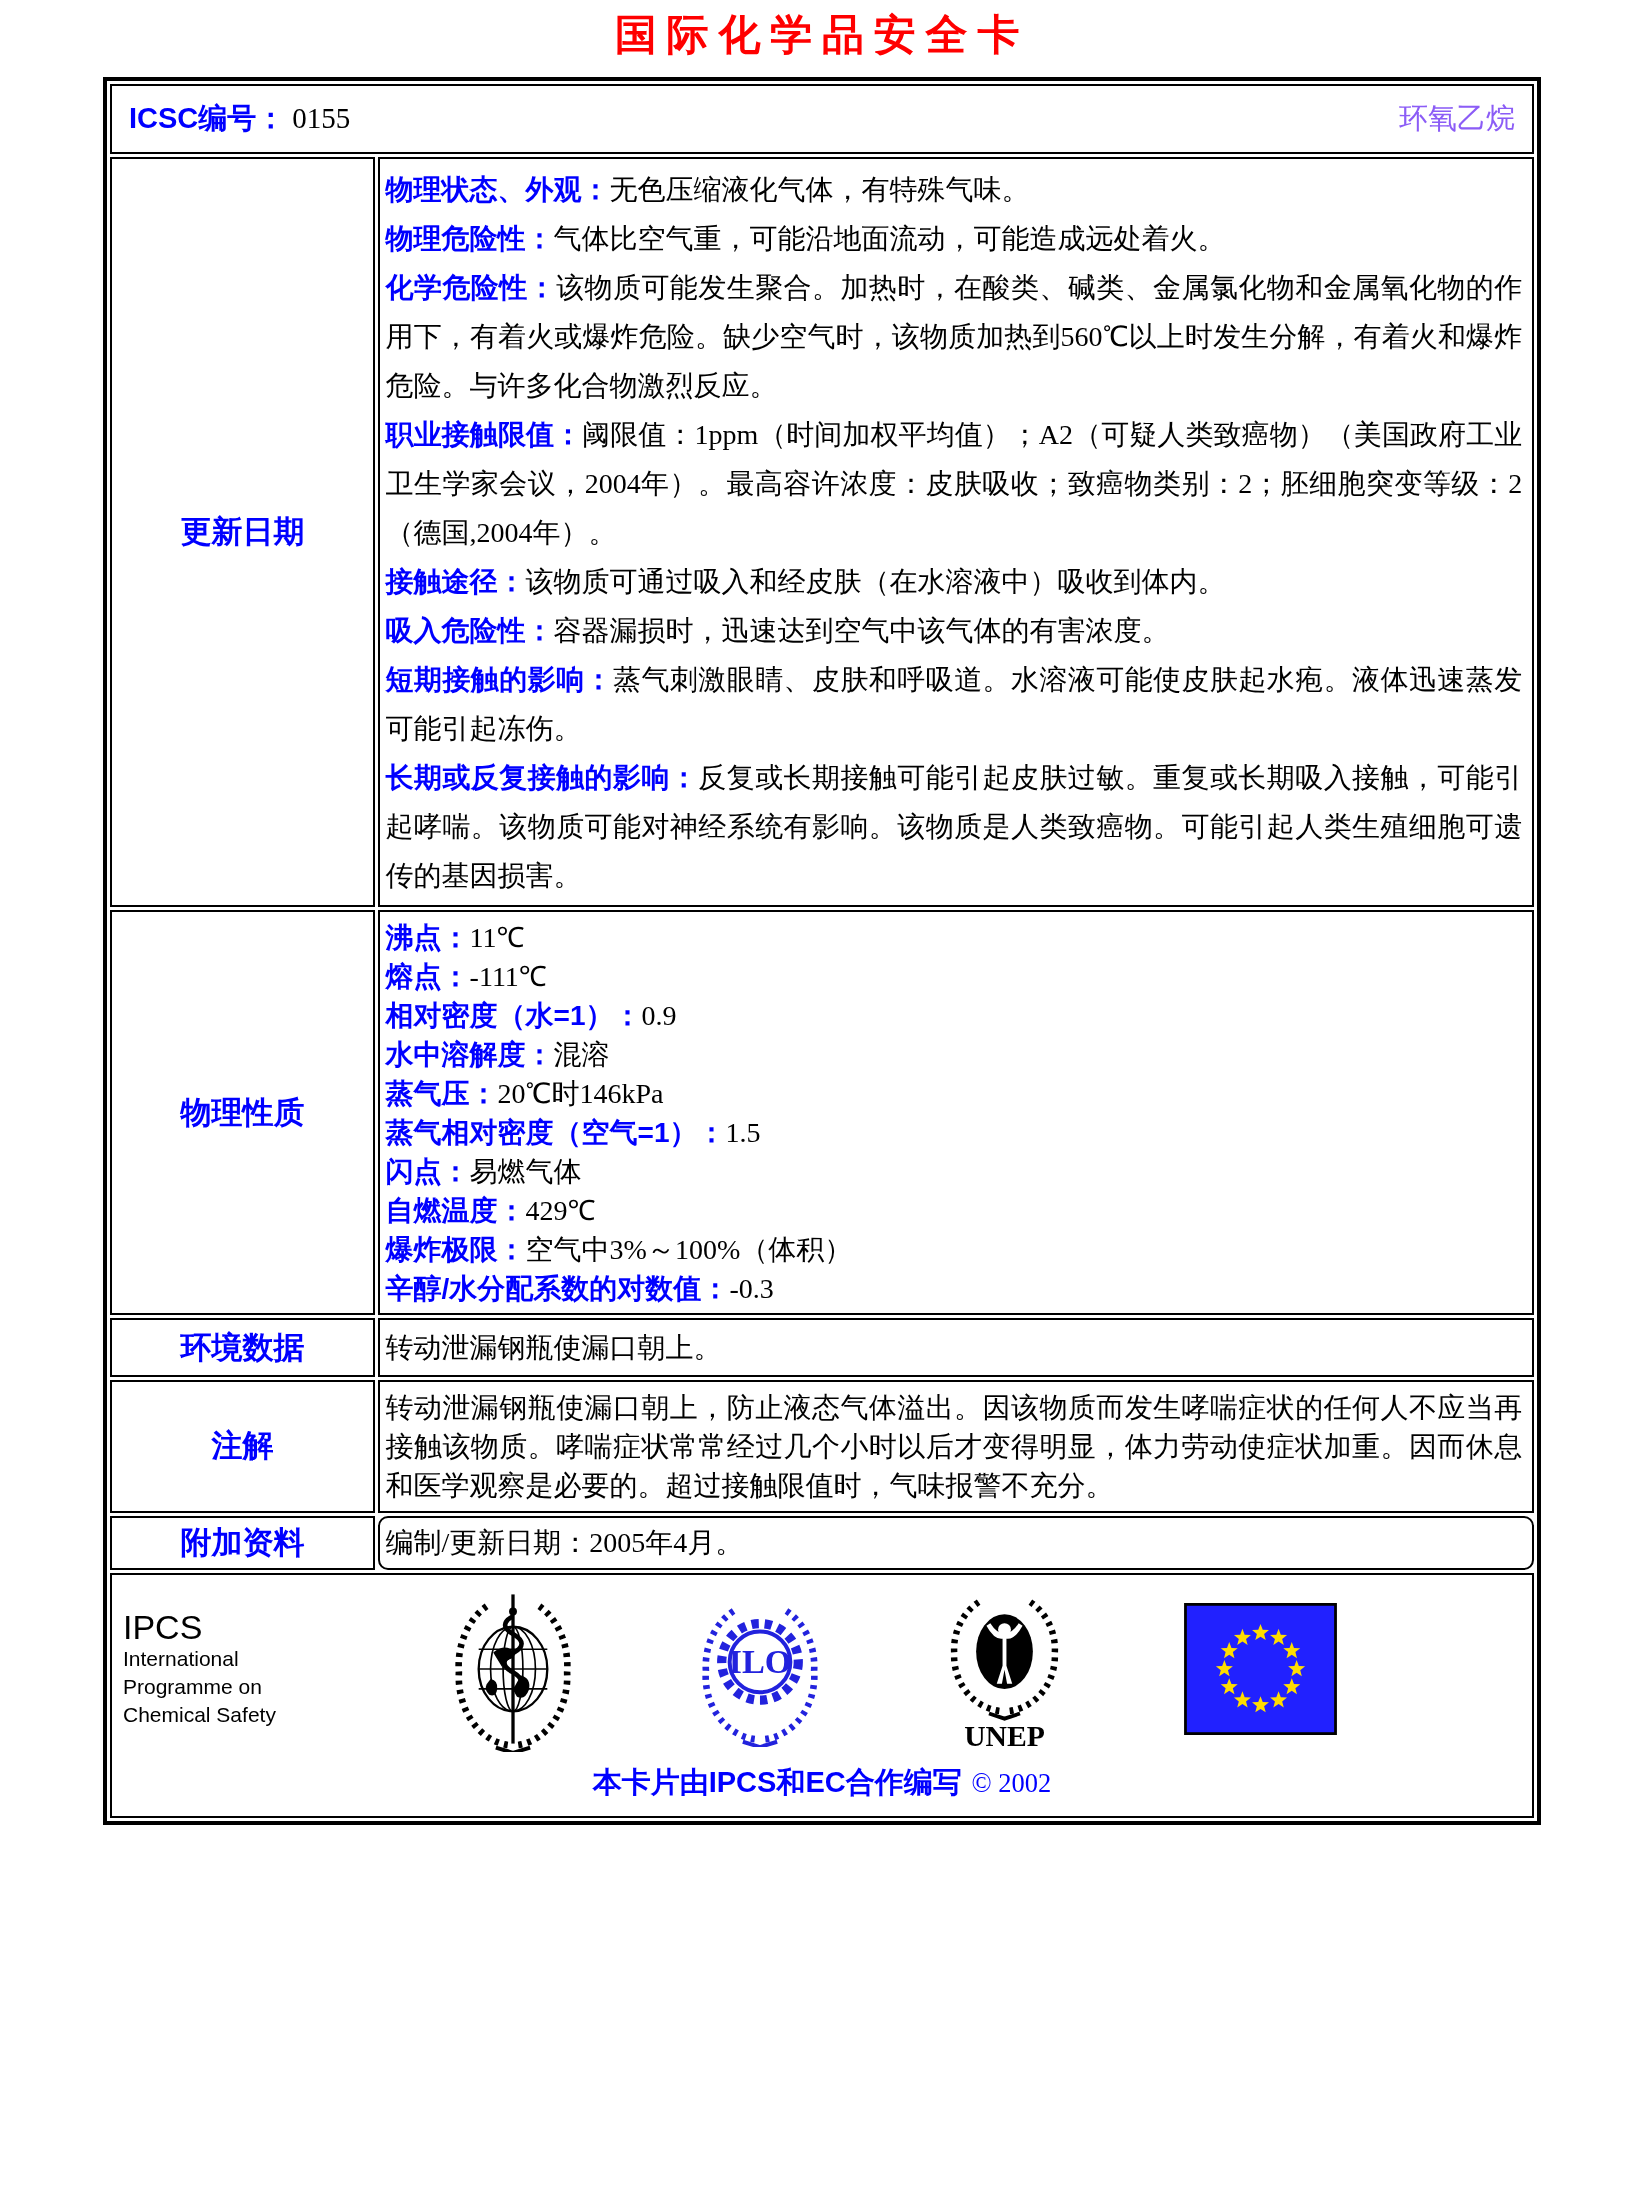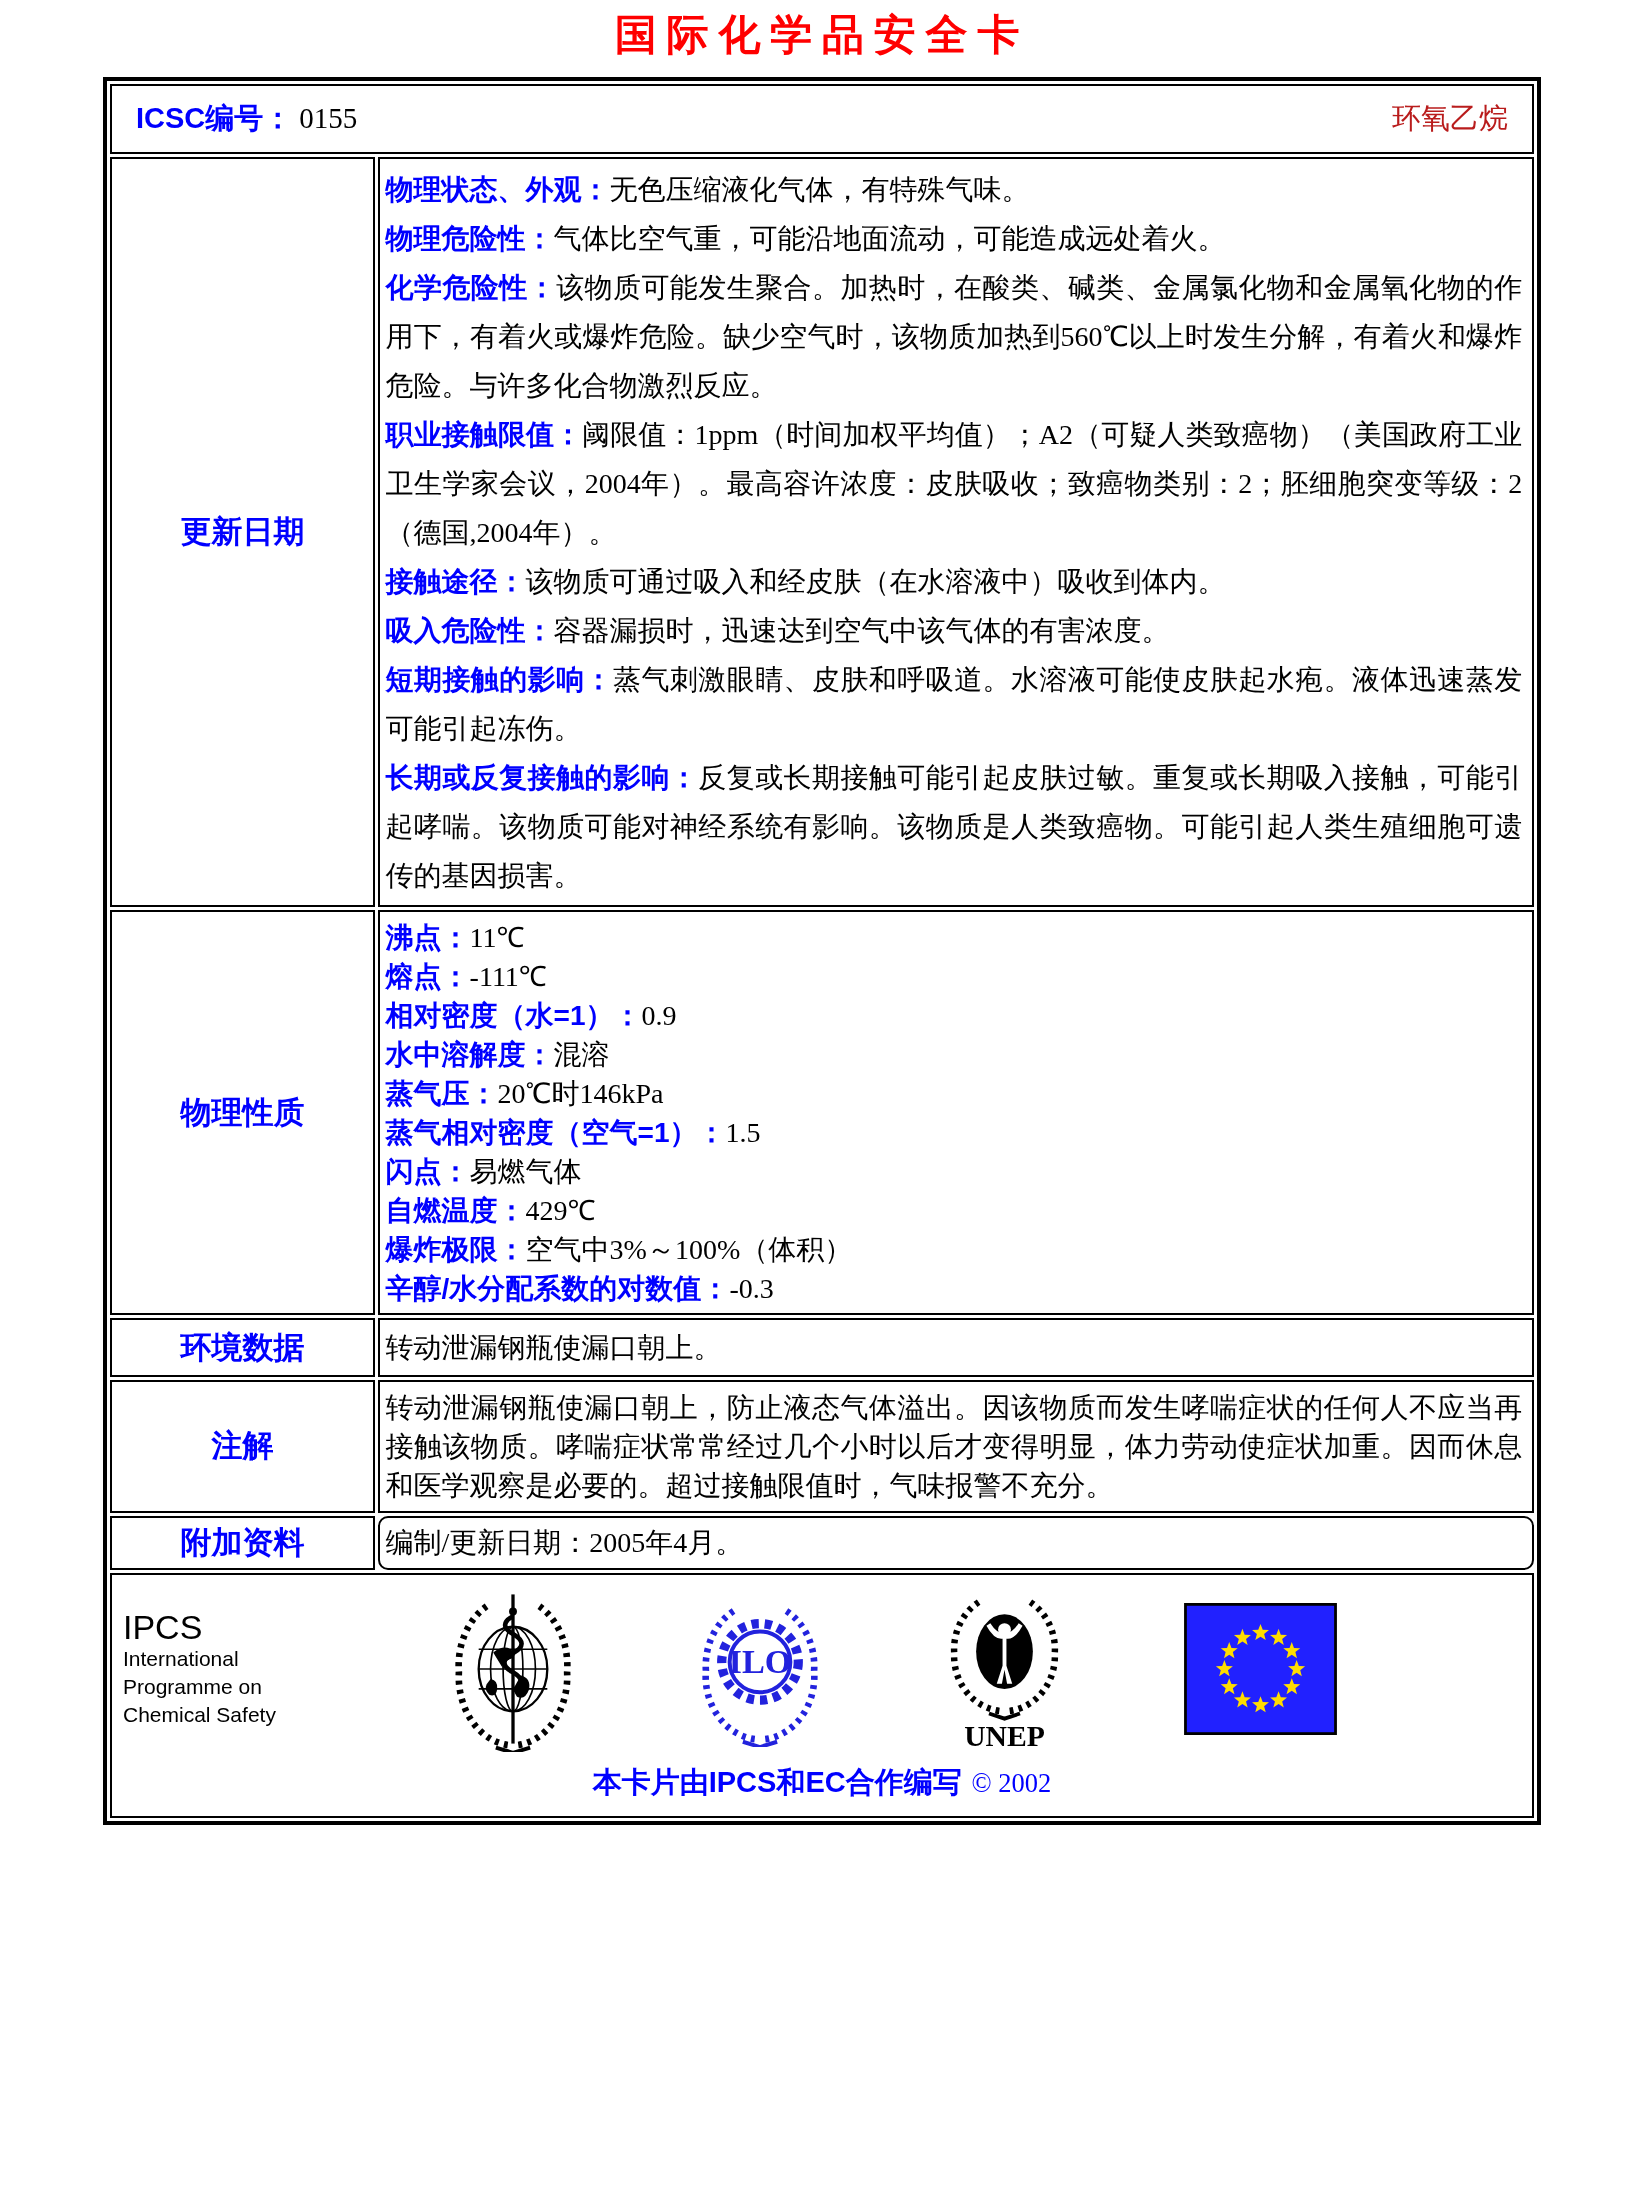--- a/index.html
+++ b/index.html
@@ -26,30 +26,30 @@
     border-spacing:3.5px;
     border:4.2px solid #000;
     background:#fff;
   }
   td { border:2.1px solid #000; background:#fff; }
 
   
   td.hdr {
     height:70px;
     font-size:29px;
-    padding:0 24px;
+    padding:0 17px;
   }
   .hdr-flex { display:flex; justify-content:space-between; align-items:center; height:100%; }
   .blue-label {
     color:#0000ff;
     font-family:"Liberation Sans", sans-serif;
     font-weight:bold;
   }
   .hdr-num { color:#000; font-size:29px; padding-left:7px; }
-  .hdr-name { color:#b91c1c; font-size:29px; }
+  .hdr-name { color:#8b5cf6; font-size:29px; }
 
   
   td.sec-label {
     width:265px;
     text-align:center;
     vertical-align:middle;
     color:#0000ff;
     font-family:"Liberation Sans", sans-serif;
     font-weight:bold;
     font-size:31px;

